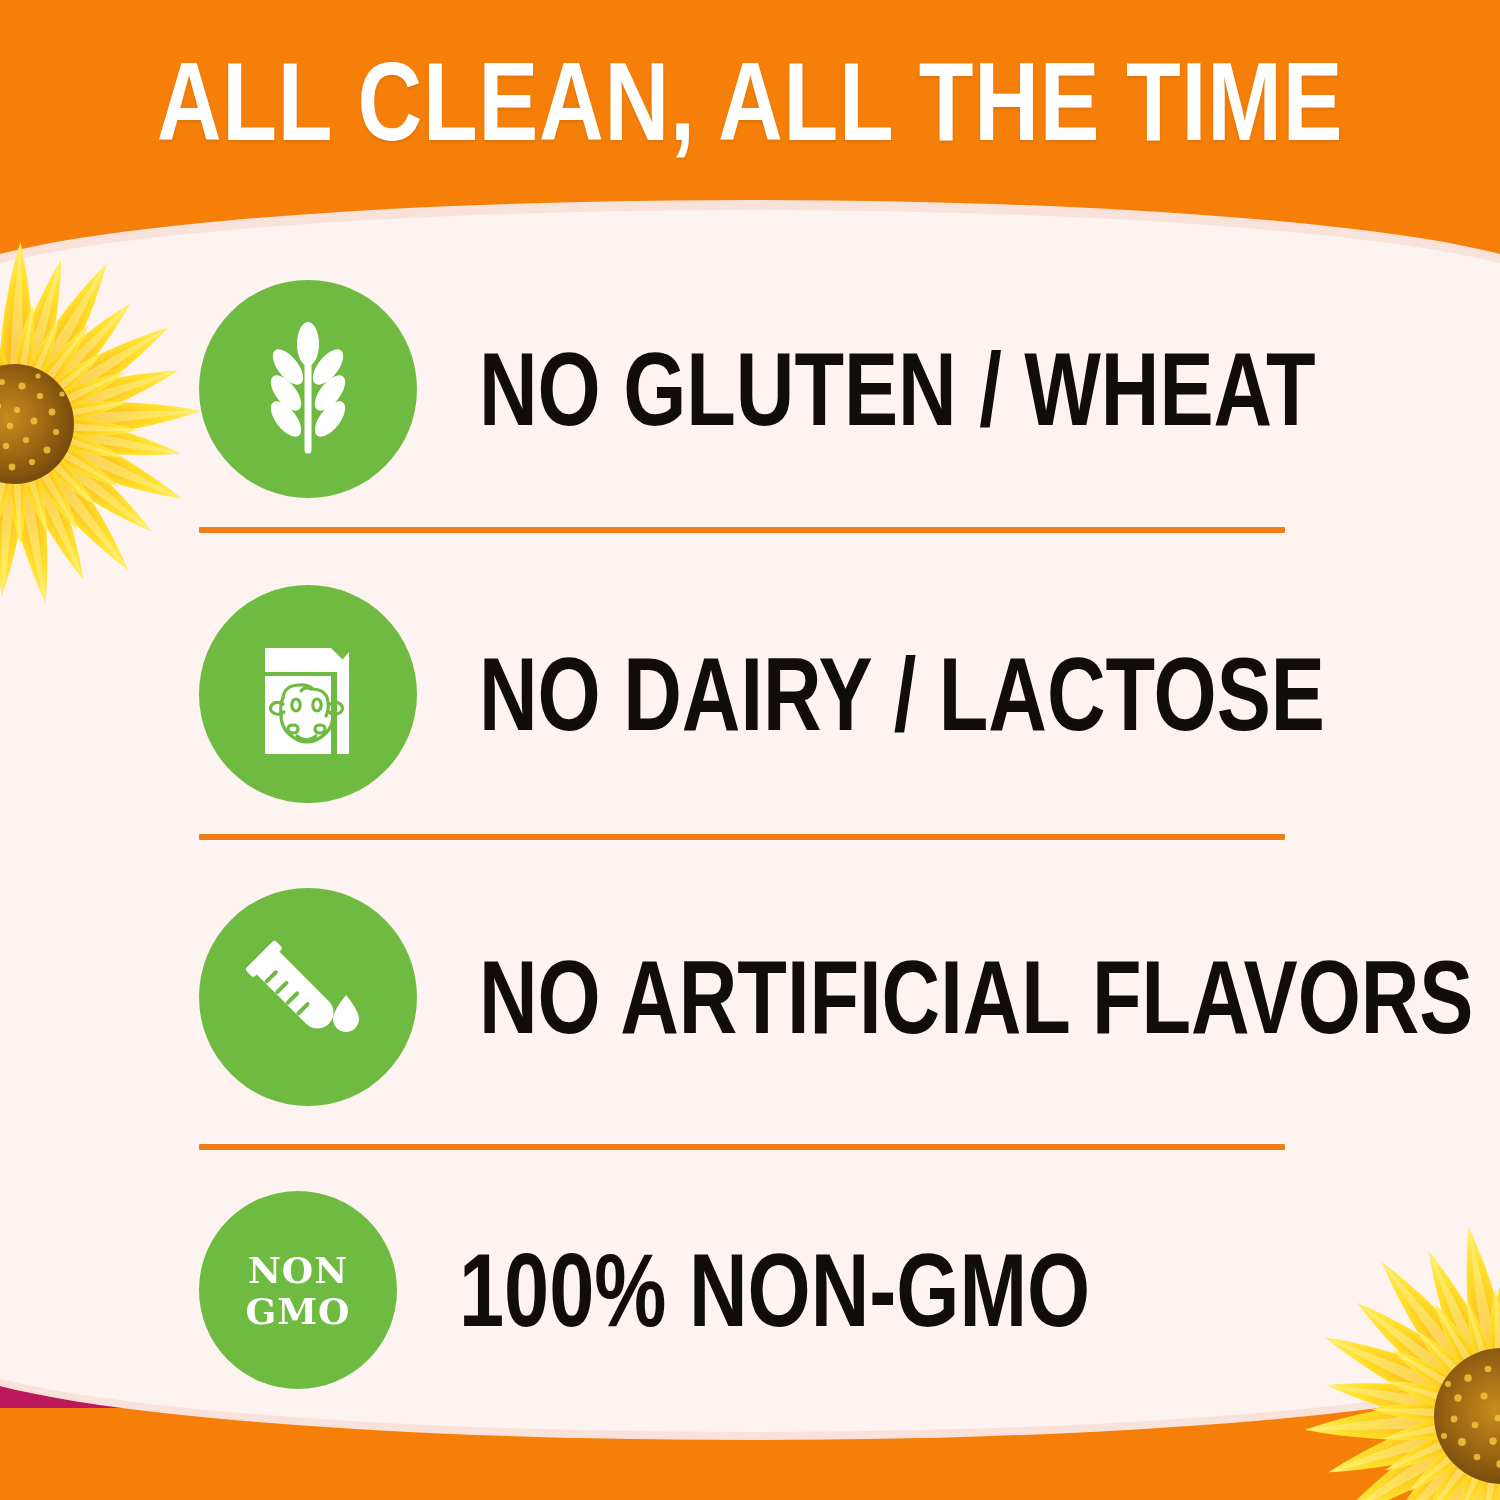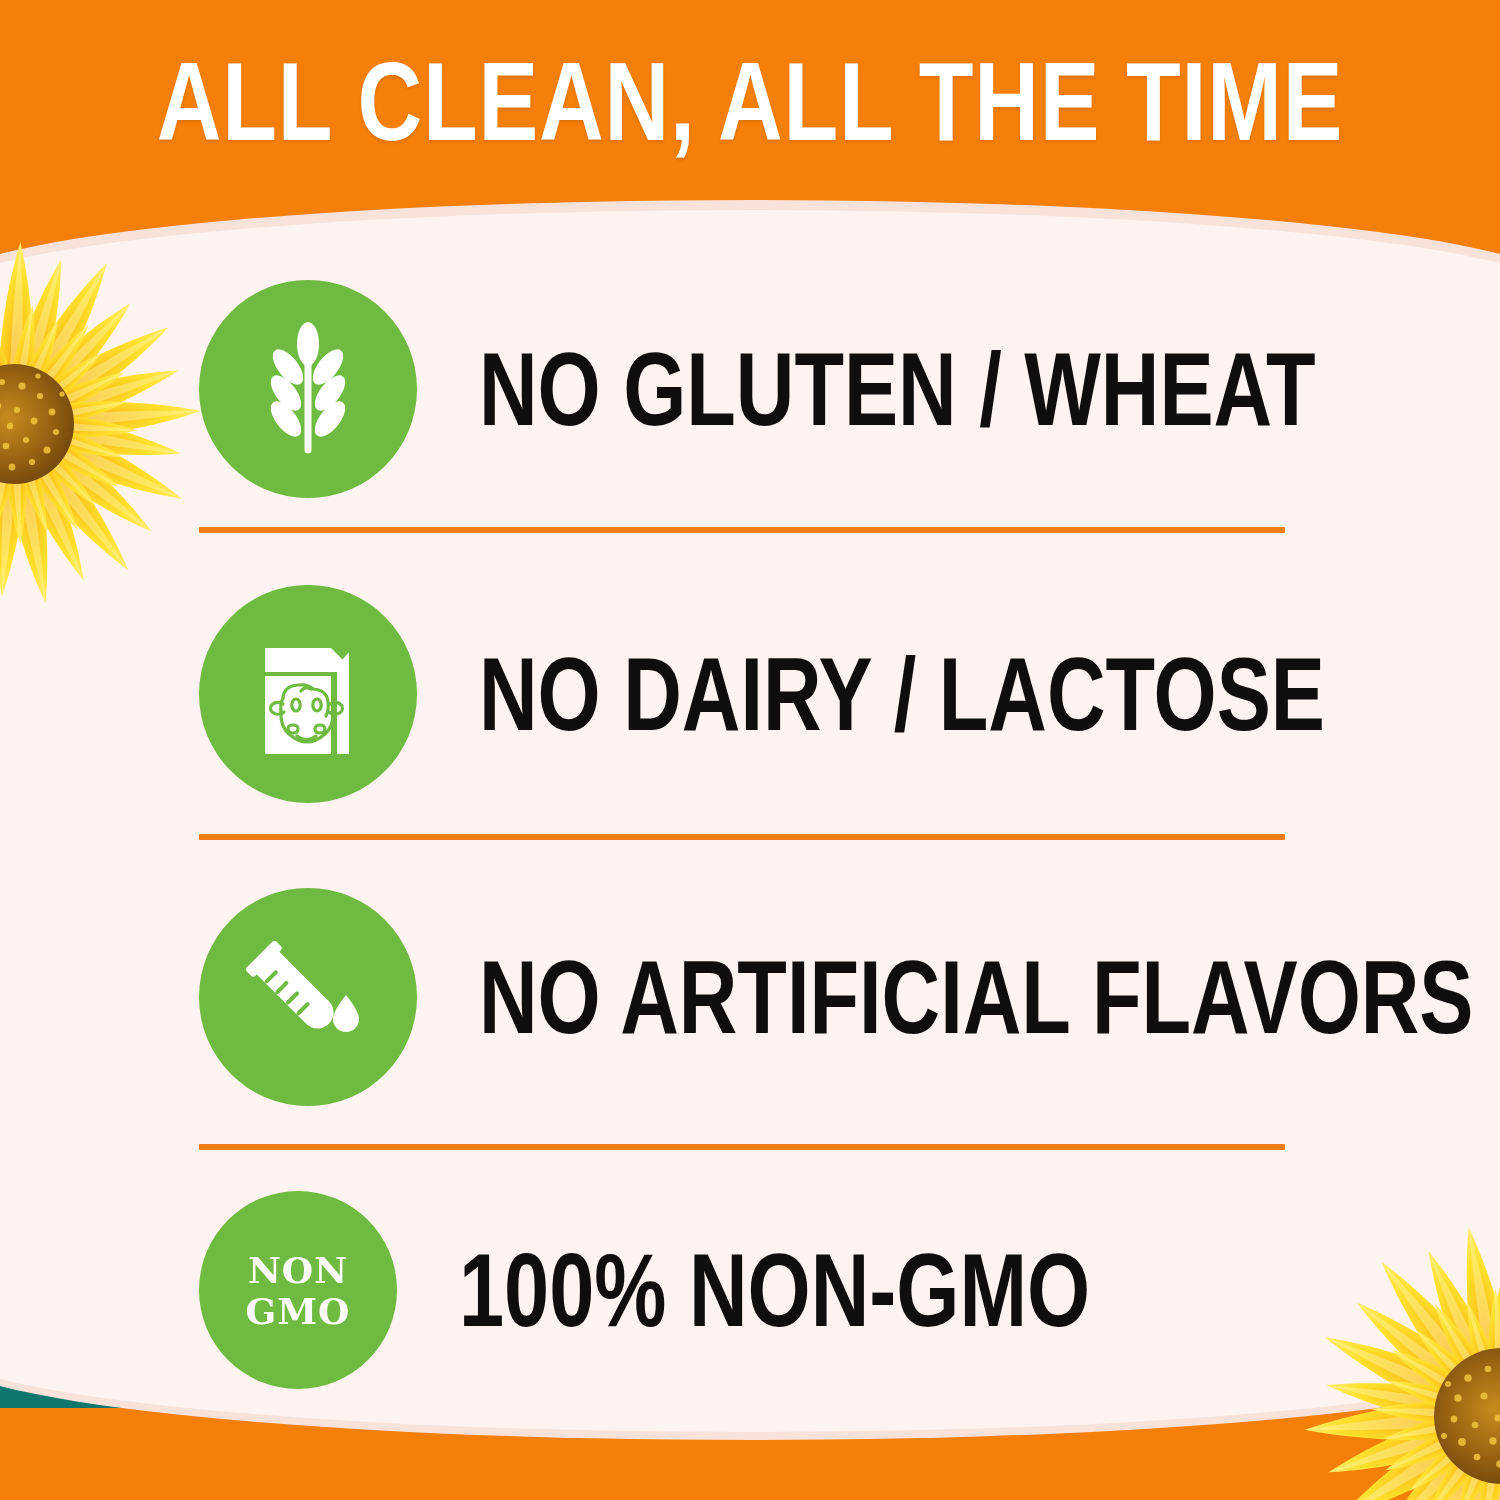--- a/index.html
+++ b/index.html
@@ -3,21 +3,21 @@
 <meta charset="utf-8">
 <style>
   html,body{margin:0;padding:0;}
   body{
     width:1500px;height:1500px;overflow:hidden;
     font-family:"Liberation Sans", sans-serif;
     background:#F57F08;
   }
   #poster{
     position:relative;width:1500px;height:1500px;overflow:hidden;
-    background:#0f766e;
+    background:#be185d;
   }
 
   
   .top-band{
     position:absolute;left:0;top:0;width:1500px;height:270px;
     background:#F57F08;z-index:3;
   }
   .headline{
     position:absolute;left:0;top:46px;width:1500px;
     text-align:center;

